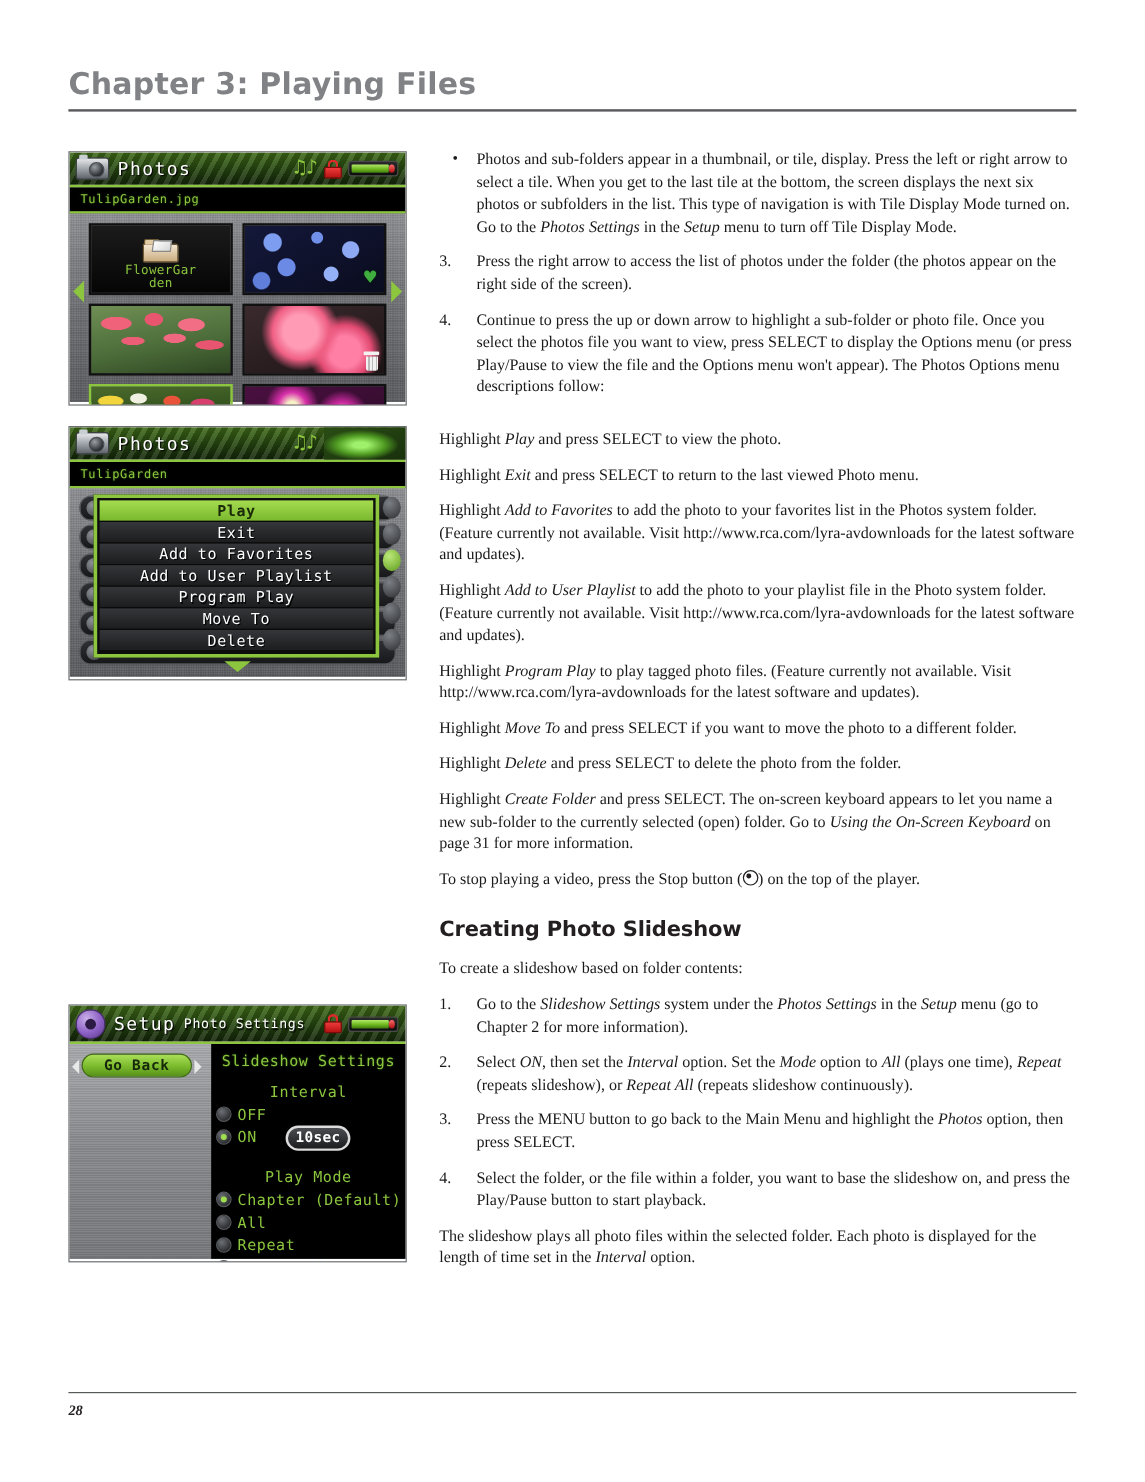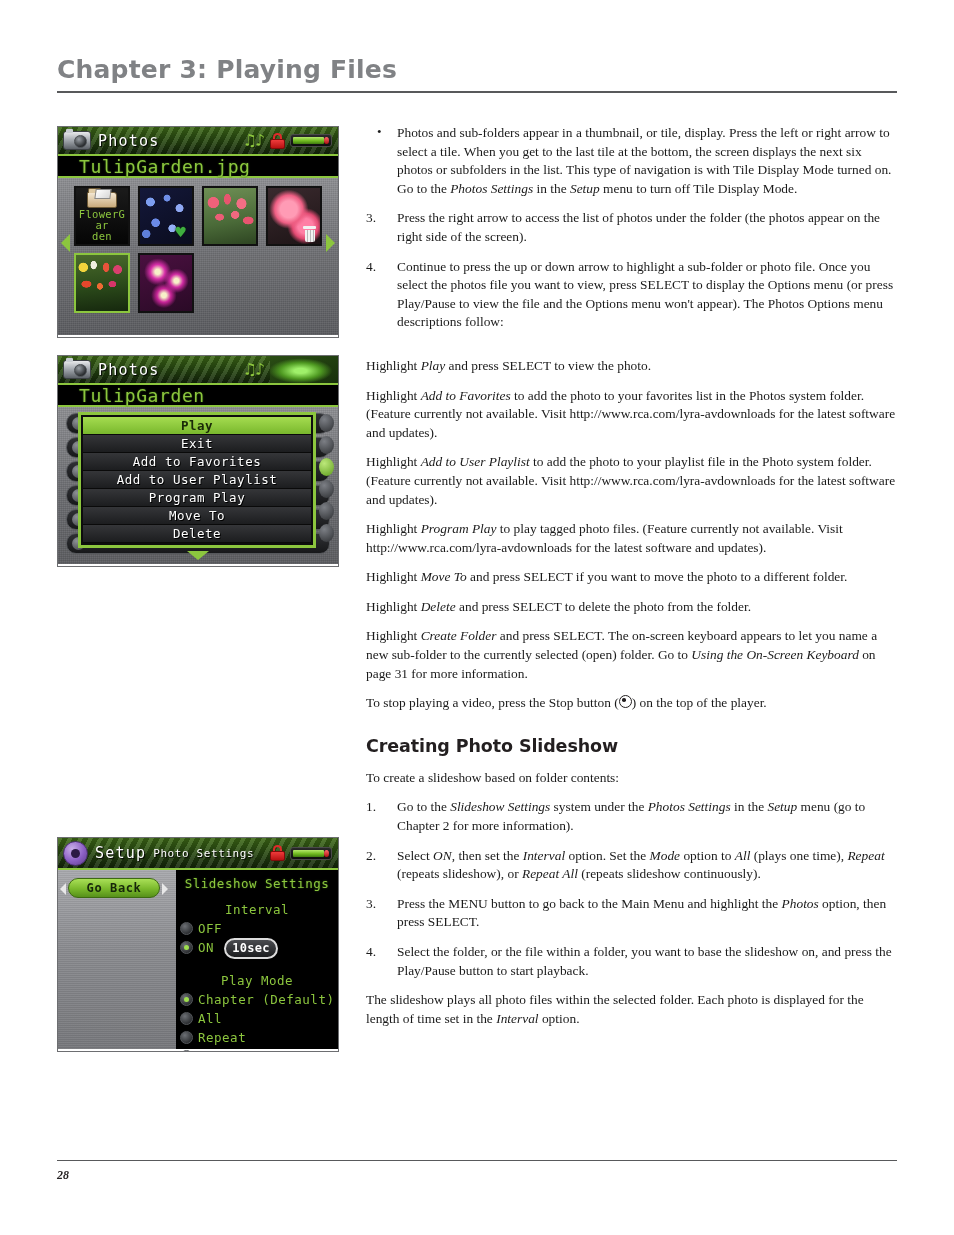--- a/index.html
+++ b/index.html
@@ -262,43 +262,43 @@
   .dev-pathbar {
     height: 22px;
     background: #000;
     display: flex;
     align-items: center;
     border-bottom: 2px solid #8cc63e;
     box-sizing: border-box;
   }
   .dev-pathbar span {
     color: #8cc63e;
-    font-size: 18px;
+    font-size: 10px;
     letter-spacing: 0.6px;
-    margin-left: 21px;
+    margin-left: 9px;
     text-shadow: 0 0 2px #2e5a0f;
   }
 
   
   .dev-body {
     position: relative;
     height: calc(100% - 53px);
     background:
       repeating-linear-gradient(0deg, rgba(255,255,255,0.035) 0px, rgba(255,255,255,0.035) 1px, rgba(0,0,0,0.05) 1px, rgba(0,0,0,0.05) 2px),
       repeating-linear-gradient(90deg, rgba(255,255,255,0.03) 0px, rgba(255,255,255,0.03) 1px, rgba(0,0,0,0.04) 1px, rgba(0,0,0,0.04) 2px),
       linear-gradient(180deg, #8f9094 0%, #6f7074 50%, #5c5d61 100%);
   }
 
   
   .thumb-grid {
     position: absolute;
     left: 16px; top: 8px;
     width: 248px;
     display: grid;
-    grid-template-columns: repeat(4, 1fr);
+    grid-template-columns: repeat(2, 1fr);
     gap: 7px 8px;
   }
   .tile {
     height: 60px;
     border: 2px solid #111;
     position: relative;
     overflow: hidden;
     box-sizing: border-box;
   }
   .tile.selected { border-color: #8cc63e; }
@@ -575,21 +575,21 @@
   .radio.on::after {
     content: "";
     position: absolute;
     left: 3px; top: 3px;
     width: 5px; height: 5px;
     border-radius: 50%;
     background: #9ede4e;
   }
   .interval-pill {
     position: absolute;
-    left: 48px; top: 68px;
+    left: 62px; top: 68px;
     width: 54px; height: 21px;
     border-radius: 11px;
     background: linear-gradient(180deg, #4a4c50 0%, #1c1d1f 100%);
     border: 2px solid #dcdcdc;
     box-sizing: border-box;
     color: #ffffff;
     font-size: 12px;
     line-height: 17px;
     text-align: center;
     font-weight: bold;
@@ -777,20 +777,21 @@
   </div>
 
   <div class="num-item">
     <span class="num">4.</span><span>Continue to press the up or down arrow to highlight a sub-folder or photo file. Once you select the photos file you want to view, press SELECT to display the Options menu (or press Play/Pause to view the file and the Options menu won't appear). The Photos Options menu descriptions follow:</span>
   </div>
 
   <div style="height:14px;"></div>
 
   <p class="para"><span>Highlight </span><span class="it">Play</span><span> and press SELECT to view the photo.</span></p>
 
+  <p class="para"><span>Highlight </span><span class="it">Exit</span><span> and press SELECT to return to the last viewed Photo menu.</span></p>
 
   <p class="para"><span>Highlight </span><span class="it">Add to Favorites</span><span> to add the photo to your favorites list in the Photos system folder. (Feature currently not available. Visit http://www.rca.com/lyra-avdownloads for the latest software and updates).</span></p>
 
   <p class="para"><span>Highlight </span><span class="it">Add to User Playlist</span><span> to add the photo to your playlist file in the Photo system folder. (Feature currently not available. Visit http://www.rca.com/lyra-avdownloads for the latest software and updates).</span></p>
 
   <p class="para"><span>Highlight </span><span class="it">Program Play</span><span> to play tagged photo files. (Feature currently not available. Visit http://www.rca.com/lyra-avdownloads for the latest software and updates).</span></p>
 
   <p class="para"><span>Highlight </span><span class="it">Move To</span><span> and press SELECT if you want to move the photo to a different folder.</span></p>
 
   <p class="para"><span>Highlight </span><span class="it">Delete</span><span> and press SELECT to delete the photo from the folder.</span></p>

